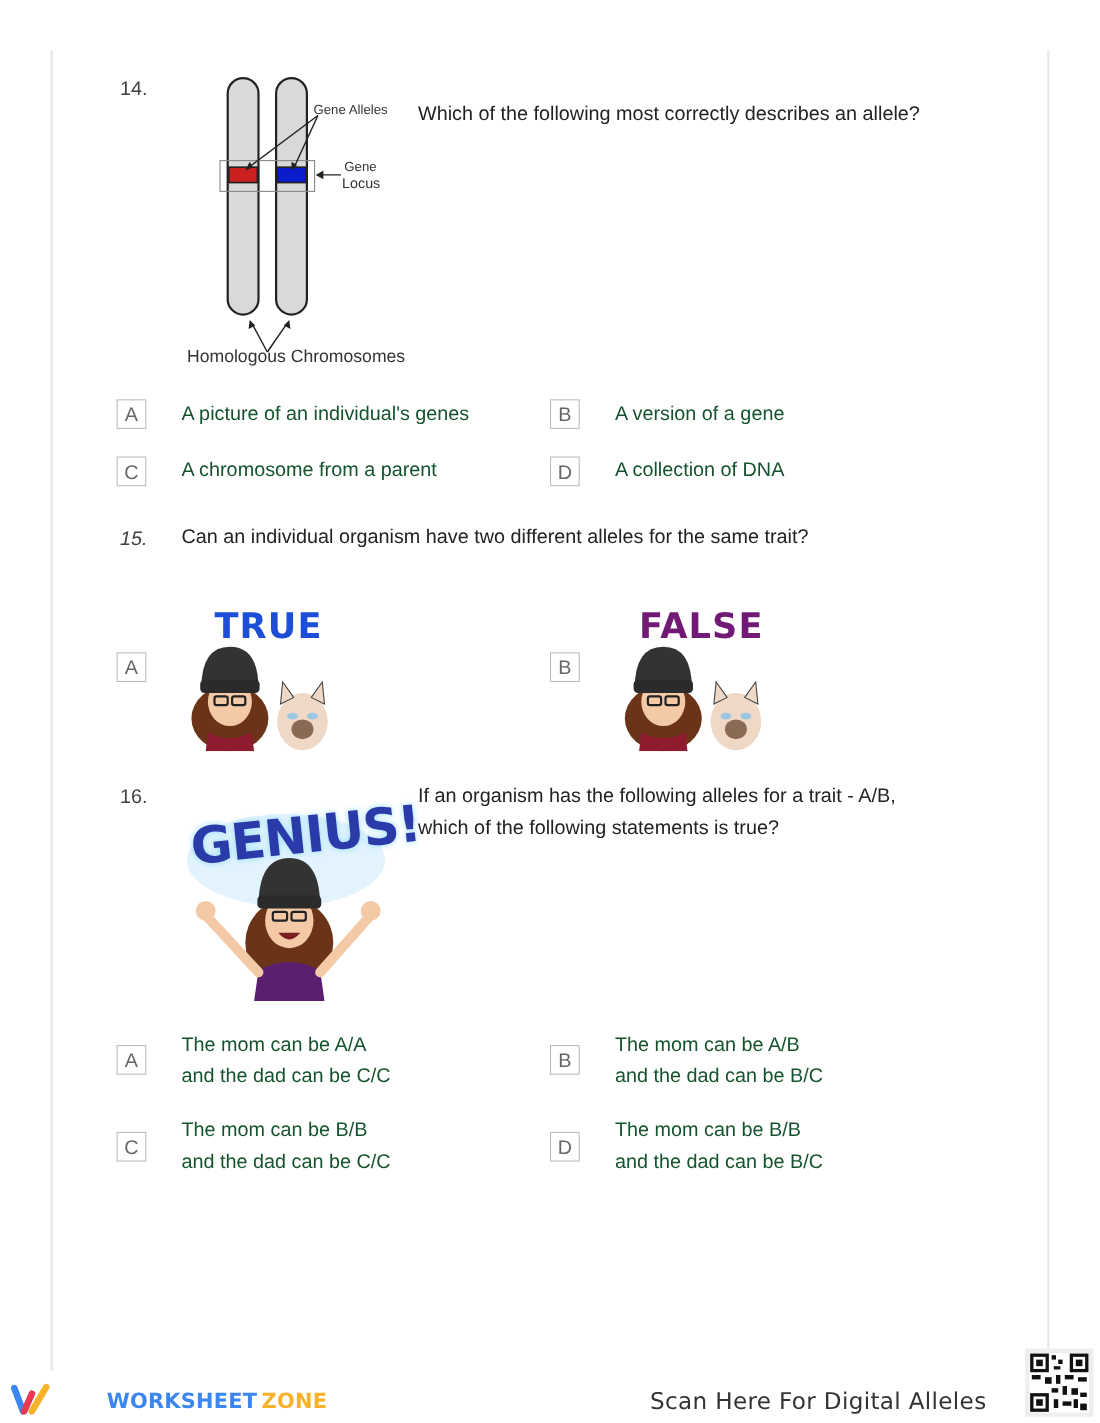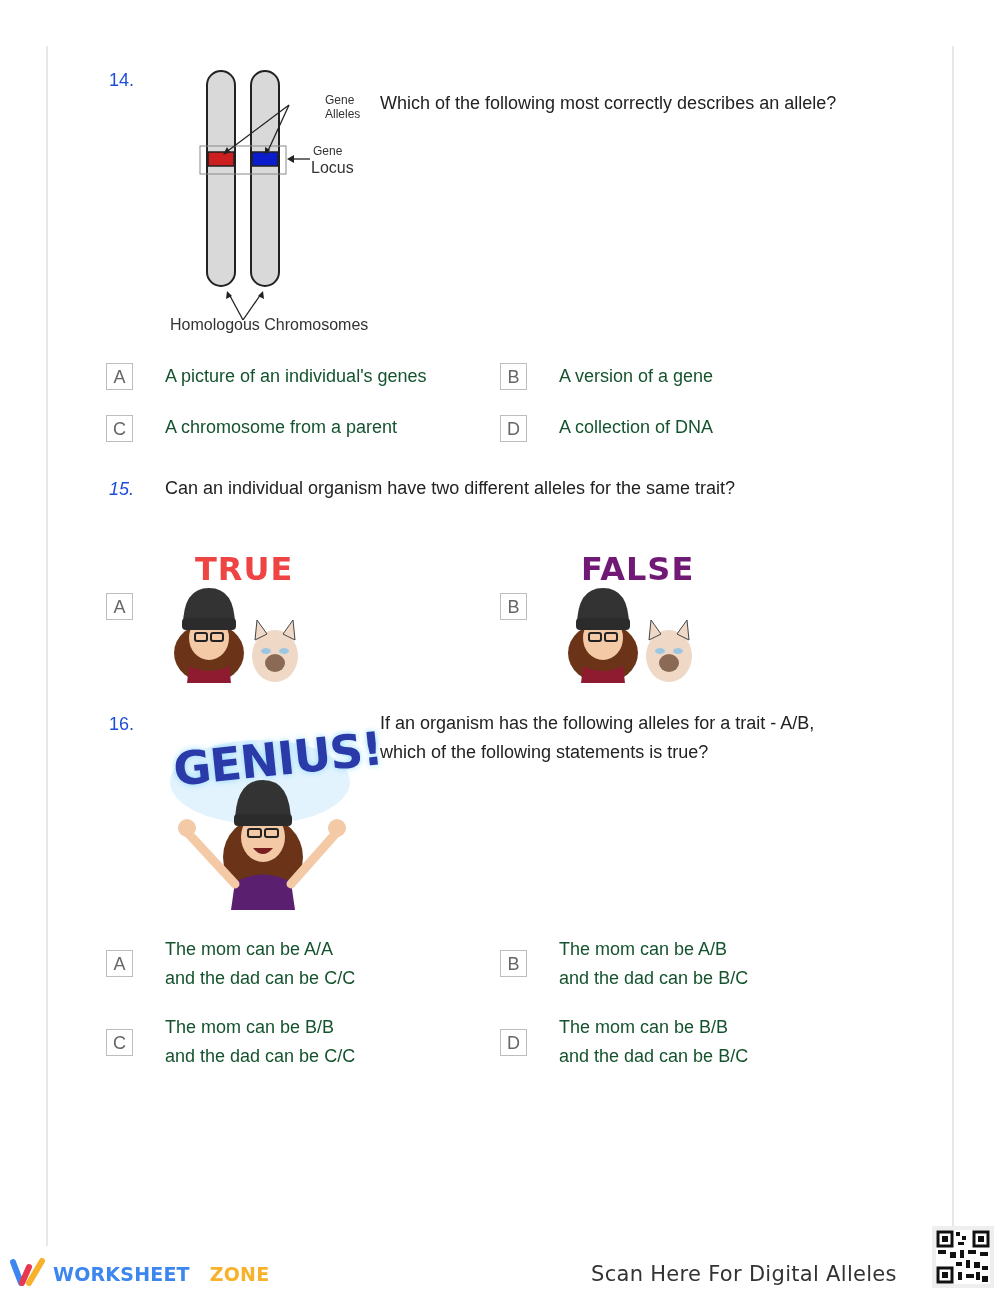--- a/index.html
+++ b/index.html
@@ -1,29 +1,29 @@
 <!DOCTYPE html>
 <html><head>
 <meta charset="utf-8">
 <style>
   html, body { margin:0; padding:0; background:#ffffff; }
   body { width:1000px; height:1294px; position:relative; overflow:hidden;
          font-family:"Liberation Sans", sans-serif; color:#222; }
   .vline { position:absolute; top:46px; width:2px; height:1200px; background:#e8e8e8; }
-  .qnum { position:absolute; font-size:18px; color:#1d4ed8; }
+  .qnum { position:absolute; font-size:18px; color:#404040; }
   .qtext { position:absolute; font-size:18px; line-height:29px; color:#222; }
   .optbox { position:absolute; width:27px; height:27px; border:1px solid #bdbdbd;
             box-sizing:border-box; font-size:18px; color:#666; text-align:center;
             line-height:26px; background:#fff; }
   .opttext { position:absolute; font-size:18px; line-height:29px; color:#14532d; }
   .img { position:absolute; }
   .footer-logo { position:absolute; left:9px; top:1258px; height:32px; display:flex; align-items:center; }
   .logo-text { font-family:"DejaVu Sans", sans-serif; font-weight:bold; font-size:19px; letter-spacing:0.2px; margin-left:6px; }
-  .logo-ws { color:#3c86f0; }
-  .logo-zone { color:#f7b12b; margin-left:20px; }
+  .logo-ws { color:#3c86f0;margin-left:44px; }
+  .logo-zone { color:#f7b12b; margin-left:4px; }
   .scan { position:absolute; left:591px; top:1262px; font-family:"DejaVu Sans", sans-serif;
           font-size:21px; color:#333; letter-spacing:0.3px; }
   .qr { position:absolute; left:932px; top:1226px; width:62px; height:62px; background:#eee; }
 </style>
 </head>
 <body>
 
 <div class="vline" style="left:46px;"></div>
 <div class="vline" style="left:952px;"></div>
 
@@ -47,23 +47,23 @@
     <polygon points="100,87 100,79 105,82" fill="#222"></polygon>
 
     <line x1="145" y1="91" x2="124" y2="91" stroke="#222" stroke-width="1.3"></line>
     <polygon points="122,91 129,87 129,95" fill="#222"></polygon>
 
     <line x1="78" y1="252" x2="64" y2="226" stroke="#222" stroke-width="1.3"></line>
     <line x1="78" y1="252" x2="96" y2="226" stroke="#222" stroke-width="1.3"></line>
     <polygon points="62,223 61,231 67,228" fill="#222"></polygon>
     <polygon points="98,223 93,228 99,231" fill="#222"></polygon>
   </svg>
-  <span style="position:absolute; left:120px; top:25px; font-size:12px; color:#333;margin-left:40px;">Gene Alleles</span>
+  <span style="position:absolute; left:120px; top:25px; font-size:12px; color:#333;">Gene Alleles</span>
   <span style="position:absolute; left:148px; top:76px; font-size:12px; color:#333;">Gene</span>
-  <span style="position:absolute; left:146px; top:91px; font-size:16px; color:#333;">Locus</span>
+  <span style="position:absolute; left:146px; top:91px; font-size:13px; color:#333;">Locus</span>
   <span style="position:absolute; left:5px; top:248px; font-size:16px; color:#333; white-space:nowrap;">Homologous Chromosomes</span>
 </div>
 
 <div class="optbox" style="left:106px; top:363px;">A</div>
 <div class="opttext" style="left:165px; top:362px;">A picture of an individual's genes</div>
 <div class="optbox" style="left:500px; top:363px;">B</div>
 <div class="opttext" style="left:559px; top:362px;">A version of a gene</div>
 <div class="optbox" style="left:106px; top:415px;">C</div>
 <div class="opttext" style="left:165px; top:413px;">A chromosome from a parent</div>
 <div class="optbox" style="left:500px; top:415px;">D</div>
@@ -88,21 +88,21 @@
 
     <path d="M24 118 Q44 128 64 118 L66 135 L22 135 Z" fill="#8e1b30"></path>
 
     <ellipse cx="110" cy="108" rx="23" ry="26" fill="#efd9c6"></ellipse>
     <polygon points="90,92 92,72 102,86" fill="#efd9c6" stroke="#444" stroke-width="1"></polygon>
     <polygon points="130,92 128,72 118,86" fill="#efd9c6" stroke="#444" stroke-width="1"></polygon>
     <ellipse cx="110" cy="115" rx="10" ry="9" fill="#8a6a55"></ellipse>
     <ellipse cx="101" cy="103" rx="5" ry="3" fill="#9cc7e2"></ellipse>
     <ellipse cx="119" cy="103" rx="5" ry="3" fill="#9cc7e2"></ellipse>
   </svg>
-  <span style="position:absolute; left:30px; top:2px; font-family:'DejaVu Sans', sans-serif; font-weight:bold; font-size:32px; color:#ef4444; letter-spacing:1px;">TRUE</span>
+  <span style="position:absolute; left:30px; top:2px; font-family:'DejaVu Sans', sans-serif; font-weight:bold; font-size:32px; color:#1d4ed8; letter-spacing:1px;">TRUE</span>
 </div>
 
 <div class="optbox" style="left:500px; top:593px;">B</div>
 <div class="img" style="left:559px; top:548px; width:140px; height:135px;">
   <svg width="140" height="135" viewBox="0 0 140 135">
     <ellipse cx="44" cy="105" rx="35" ry="30" fill="#6b3418"></ellipse>
     <ellipse cx="44" cy="90" rx="20" ry="22" fill="#f3c9a6"></ellipse>
     <path d="M18 78 Q18 40 44 40 Q70 40 70 78 Z" fill="#333"></path>
     <rect x="17" y="70" width="54" height="12" rx="4" fill="#2b2b2b"></rect>
     <rect x="30" y="85" width="12" height="8" rx="2" fill="none" stroke="#222" stroke-width="2"></rect>

